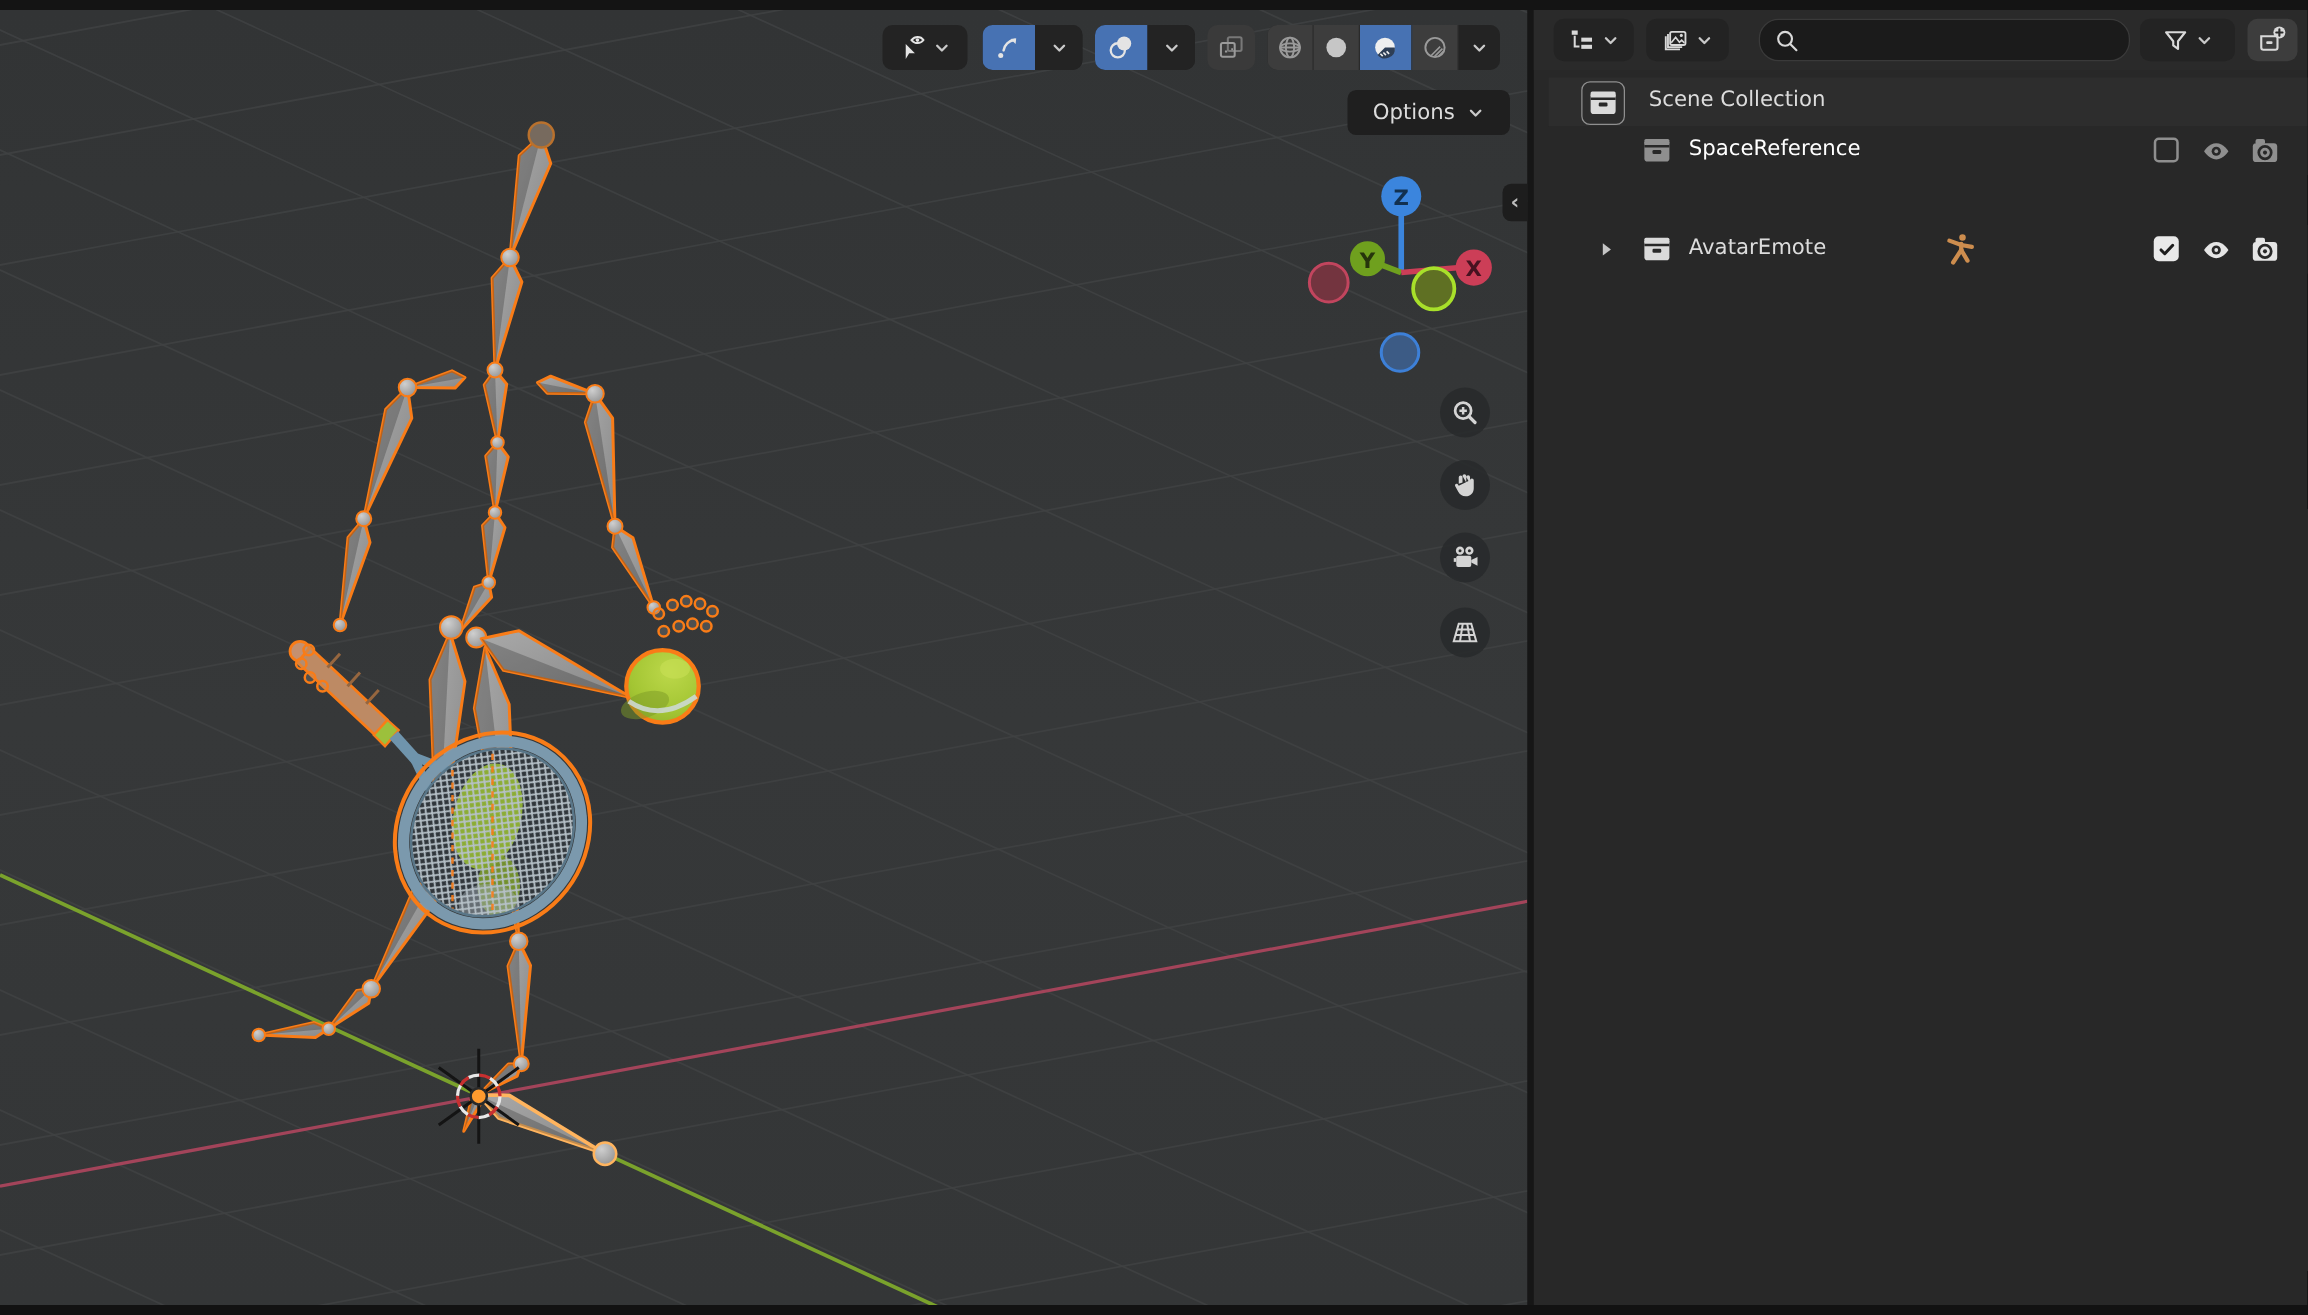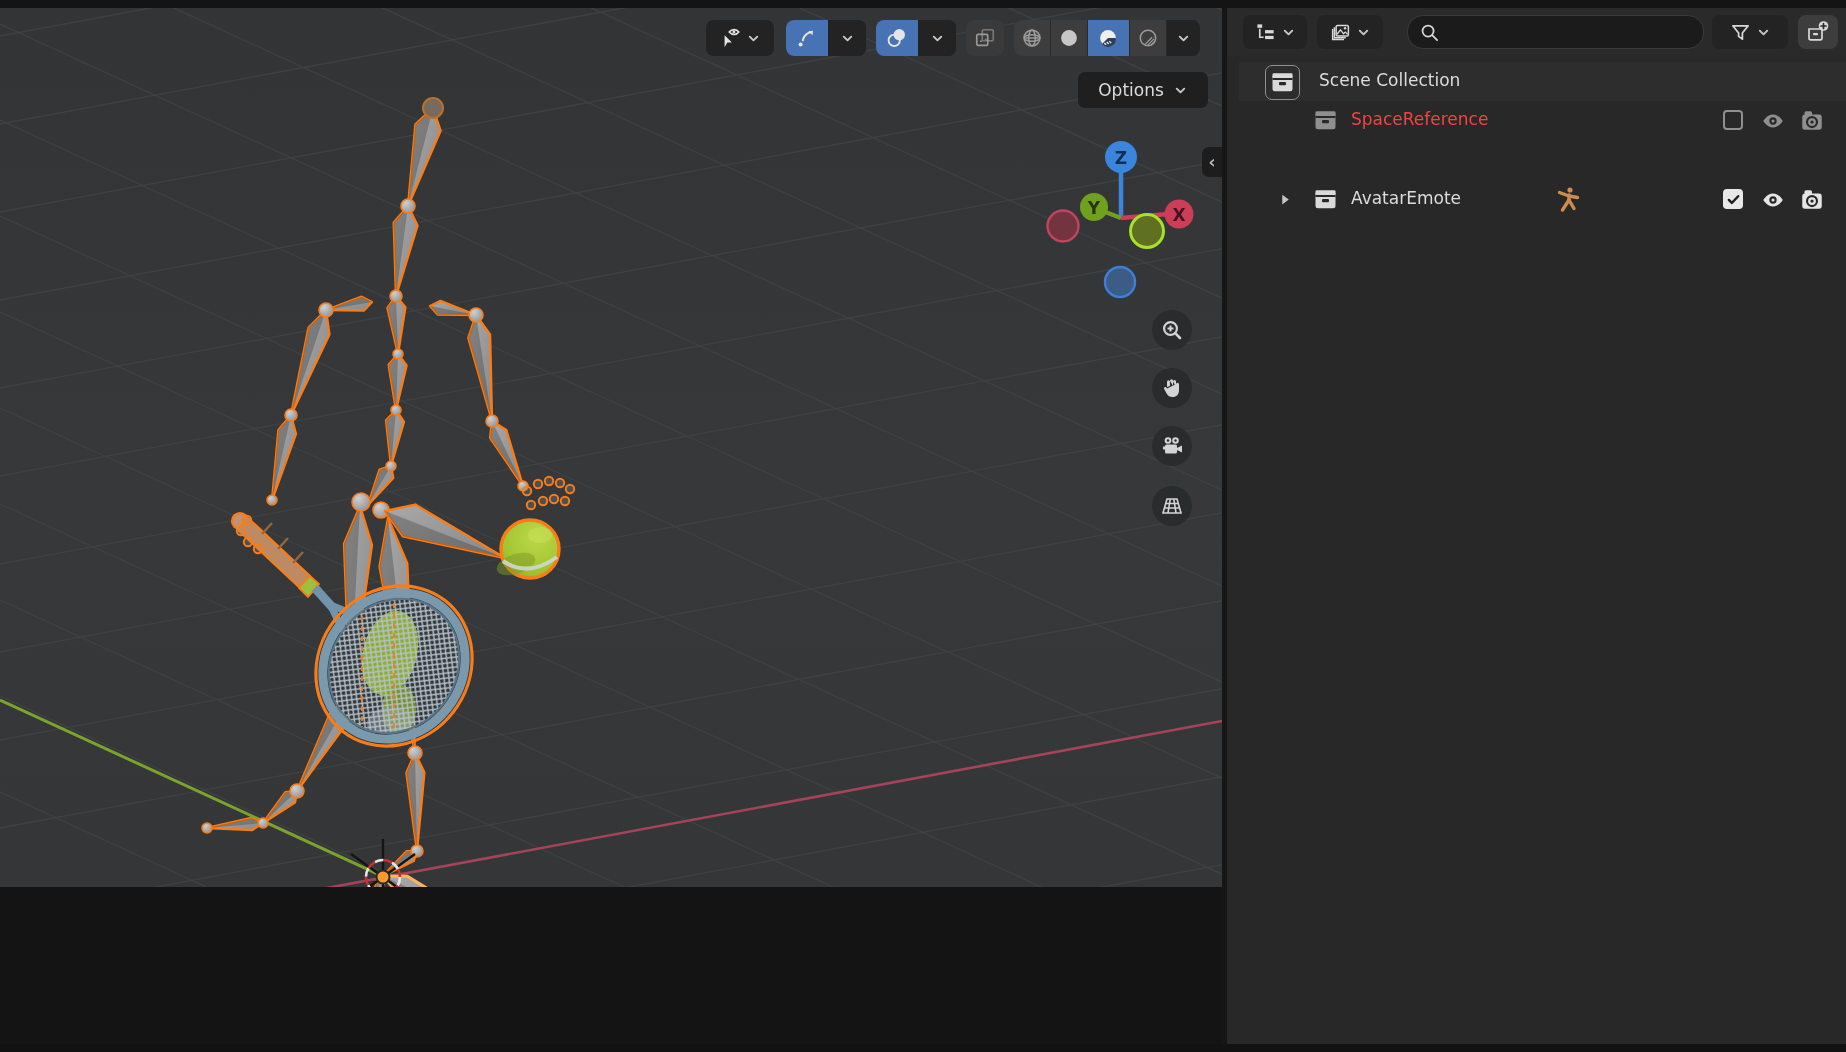--- a/index.html
+++ b/index.html
@@ -1,21 +1,21 @@
 <!DOCTYPE html>
 <html style="--accent: #4772b3; --sel: #f97c17; --selActive: #ffb45e; --axisX: #a3445a; --axisY: #7aa22c; --gizmoX: #cc3e57; --gizmoY: #6fa01e; --gizmoZ: #3b85dd; --ballGreen: #a3c533; --racketBlue: #7b99ad; --armicon: #cd8d4e;"><head>
 <meta charset="utf-8">
 <style>
   html,body{margin:0;padding:0;background:#101010;}
   body{width:1846px;height:1052px;overflow:hidden;font-family:"DejaVu Sans",sans-serif;
        -webkit-font-smoothing:antialiased;}
   .app{position:relative;width:1846px;height:1052px;background:#141414;}
 
   
-  .viewport{position:absolute;left:0;top:8px;width:1222px;height:879px;overflow:hidden;
+  .viewport{position:absolute;left:0;top:8px;width:1222px;height:1036px;overflow:hidden;
             background:linear-gradient(#323435,#363839 55%,#343637);}
   svg.scene{position:absolute;left:0;top:0;}
 
   
   .vp-header .pill{position:absolute;top:12px;height:36px;border-radius:8px;display:flex;
                    align-items:center;overflow:hidden;}
   .pill .seg{height:36px;display:flex;align-items:center;justify-content:center;}
   .pill .seg.on{background:var(--accent);}
   .pill .seg.chevseg{background:#232323;width:38px;color:#c9c9c9;}
   .icon20{width:22px;height:22px;color:#e4e4e4;}
@@ -52,21 +52,21 @@
         border:1px solid #3a3a3a;border-radius:16px;display:flex;align-items:center;padding-left:11px;gap:8px;}
   .search input{background:transparent;border:none;outline:none;color:#d9d9d9;font-size:15px;width:230px;font-family:inherit;}
   .newcol{position:absolute;left:571px;top:7px;width:40px;height:34px;background:#3d3d3d;border-radius:8px;
         display:flex;align-items:center;justify-content:center;color:#dedede;}
   .filterbtn{position:absolute;left:485px;top:7px;width:76px;}
 
   .row{position:absolute;left:12px;width:619px;height:39px;}
   .row.lt{background:#2d2d2d;}
   .row.dk{background:#282828;}
   .row .lbl{position:absolute;top:8px;font-size:17px;color:#dcdcdc;white-space:nowrap;}
-  .row.muted .lbl{color:#ef4444;}
+  .row.muted .lbl{color:#ffffff;}
   .tri{position:absolute;left:40px;top:13px;width:13px;height:13px;color:#c5c5c5;}
   .colicon{position:absolute;left:74px;top:7px;width:25px;height:25px;color:#dadada;}
   .row.muted .colicon{color:#8f8f8f;}
   .activebox{position:absolute;left:26px;top:3px;width:33px;height:33px;border:1.5px solid #8f8f8f;
         border-radius:7px;display:flex;align-items:center;justify-content:center;color:#dadada;}
   .activebox .colicon{position:static;width:25px;height:25px;}
   .badge{position:absolute;top:6px;width:26px;height:28px;color:var(--armicon);}
   .objbox{position:absolute;left:321px;top:2px;width:36px;height:36px;background:#4c4c4c;
         border:1.5px solid #858585;border-radius:9px;display:flex;align-items:center;justify-content:center;}
   .objbox .badge{position:static;width:25px;height:27px;}

